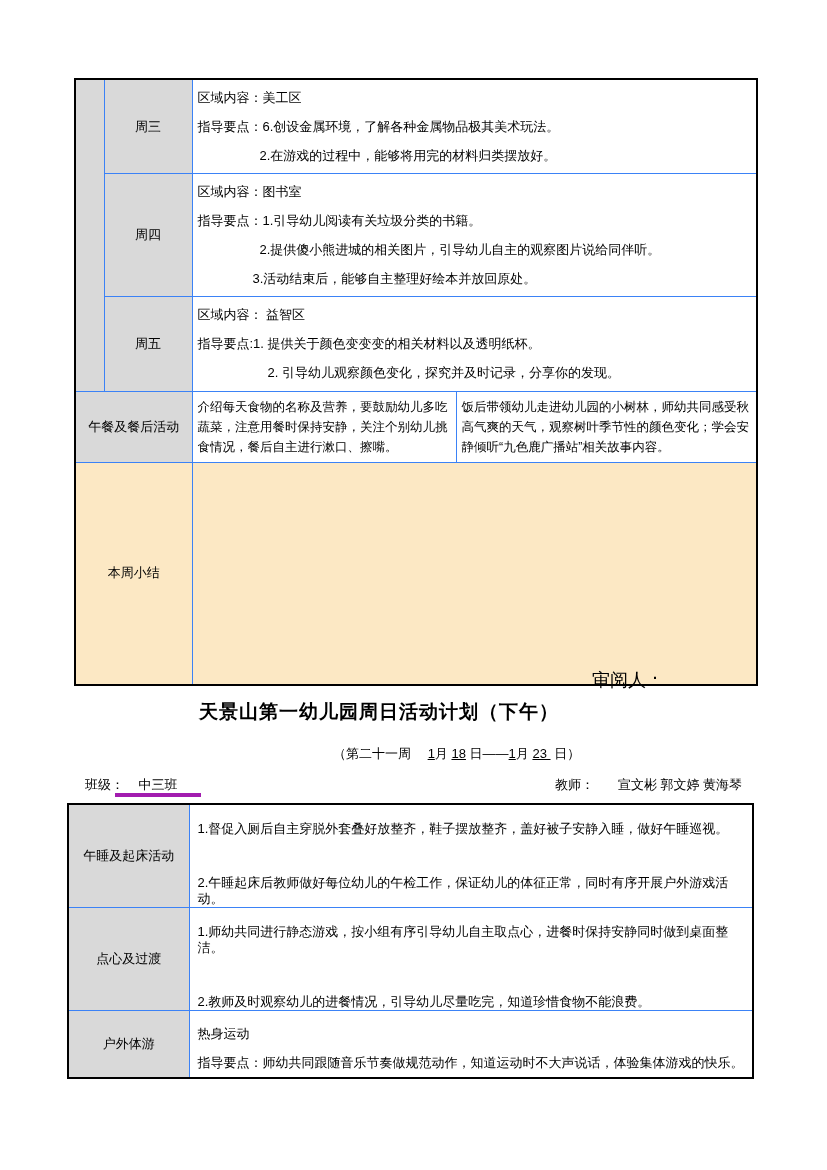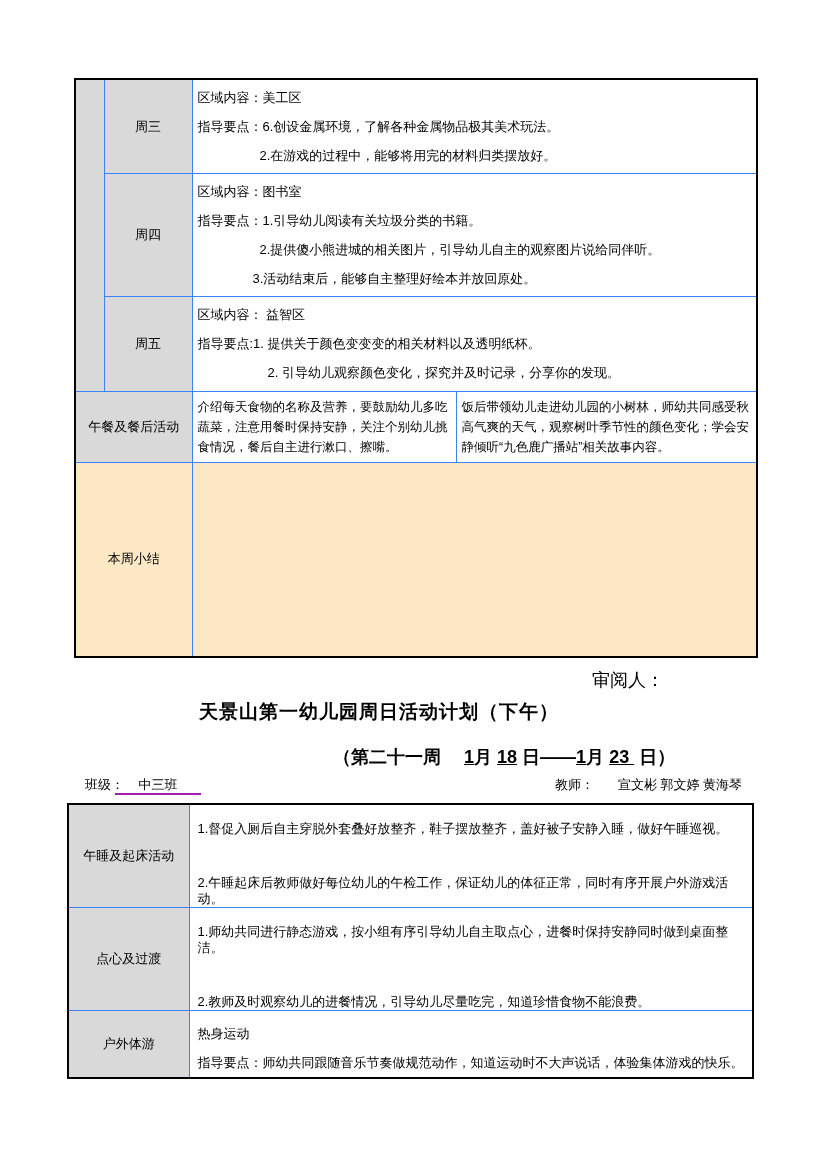--- a/index.html
+++ b/index.html
@@ -52,28 +52,28 @@
   
   .reviewer{position:absolute;left:592px;top:668px;font-size:18px;}
   .doc-title{
     position:absolute;left:0;top:699px;width:758px;
     text-align:center;
     font-family:"Liberation Serif",serif;
     font-size:19px;font-weight:bold;letter-spacing:1px;
   }
   .doc-subtitle{
     position:absolute;left:333px;top:745px;
-    font-size:18px;font-weight:bold;white-space:pre;
+    font-size:13px;font-weight:normal;white-space:pre;
   }
   .doc-subtitle .u{text-decoration:underline;}
   .meta-line{position:absolute;left:0;top:776px;width:768px;height:20px;font-size:13px;}
   .meta-line .class-label{position:absolute;left:85px;}
   .meta-line .class-value{
     position:absolute;left:115px;width:86px;
-    text-align:center;border-bottom:2px solid #a21caf;height:17px;
+    text-align:center;border-bottom:4px solid #a21caf;height:17px;
   }
   .meta-line .teacher-label{position:absolute;left:555px;}
   .meta-line .teacher-names{
     position:absolute;left:598px;width:164px;
     text-align:center;white-space:nowrap;
   }
 </style>
 </head>
 <body>
 
@@ -109,21 +109,21 @@
       <div class="line">区域内容： 益智区</div>
       <div class="line">指导要点:1. 提供关于颜色变变变的相关材料以及透明纸杯。</div>
       <div class="line ind" style="padding-left:70px">2. 引导幼儿观察颜色变化，探究并及时记录，分享你的发现。</div>
     </td>
   </tr>
   <tr style="height:66px">
     <td class="grey label-cell" colspan="2">午餐及餐后活动</td>
     <td class="lunch-cell">介绍每天食物的名称及营养，要鼓励幼儿多吃蔬菜，注意用餐时保持安静，关注个别幼儿挑食情况，餐后自主进行漱口、擦嘴。</td>
     <td class="lunch-cell">饭后带领幼儿走进幼儿园的小树林，师幼共同感受秋高气爽的天气，观察树叶季节性的颜色变化；学会安静倾听“九色鹿广播站”相关故事内容。</td>
   </tr>
-  <tr style="height:194px">
+  <tr style="height:222px">
     <td class="cream label-cell" colspan="2">本周小结</td>
     <td class="cream summary-cell" colspan="2"></td>
   </tr>
 </tbody>
   </table>
 
 <div class="reviewer">审阅人：</div>
 
 <div class="doc-title">天景山第一幼儿园周日活动计划（下午）</div>
 

